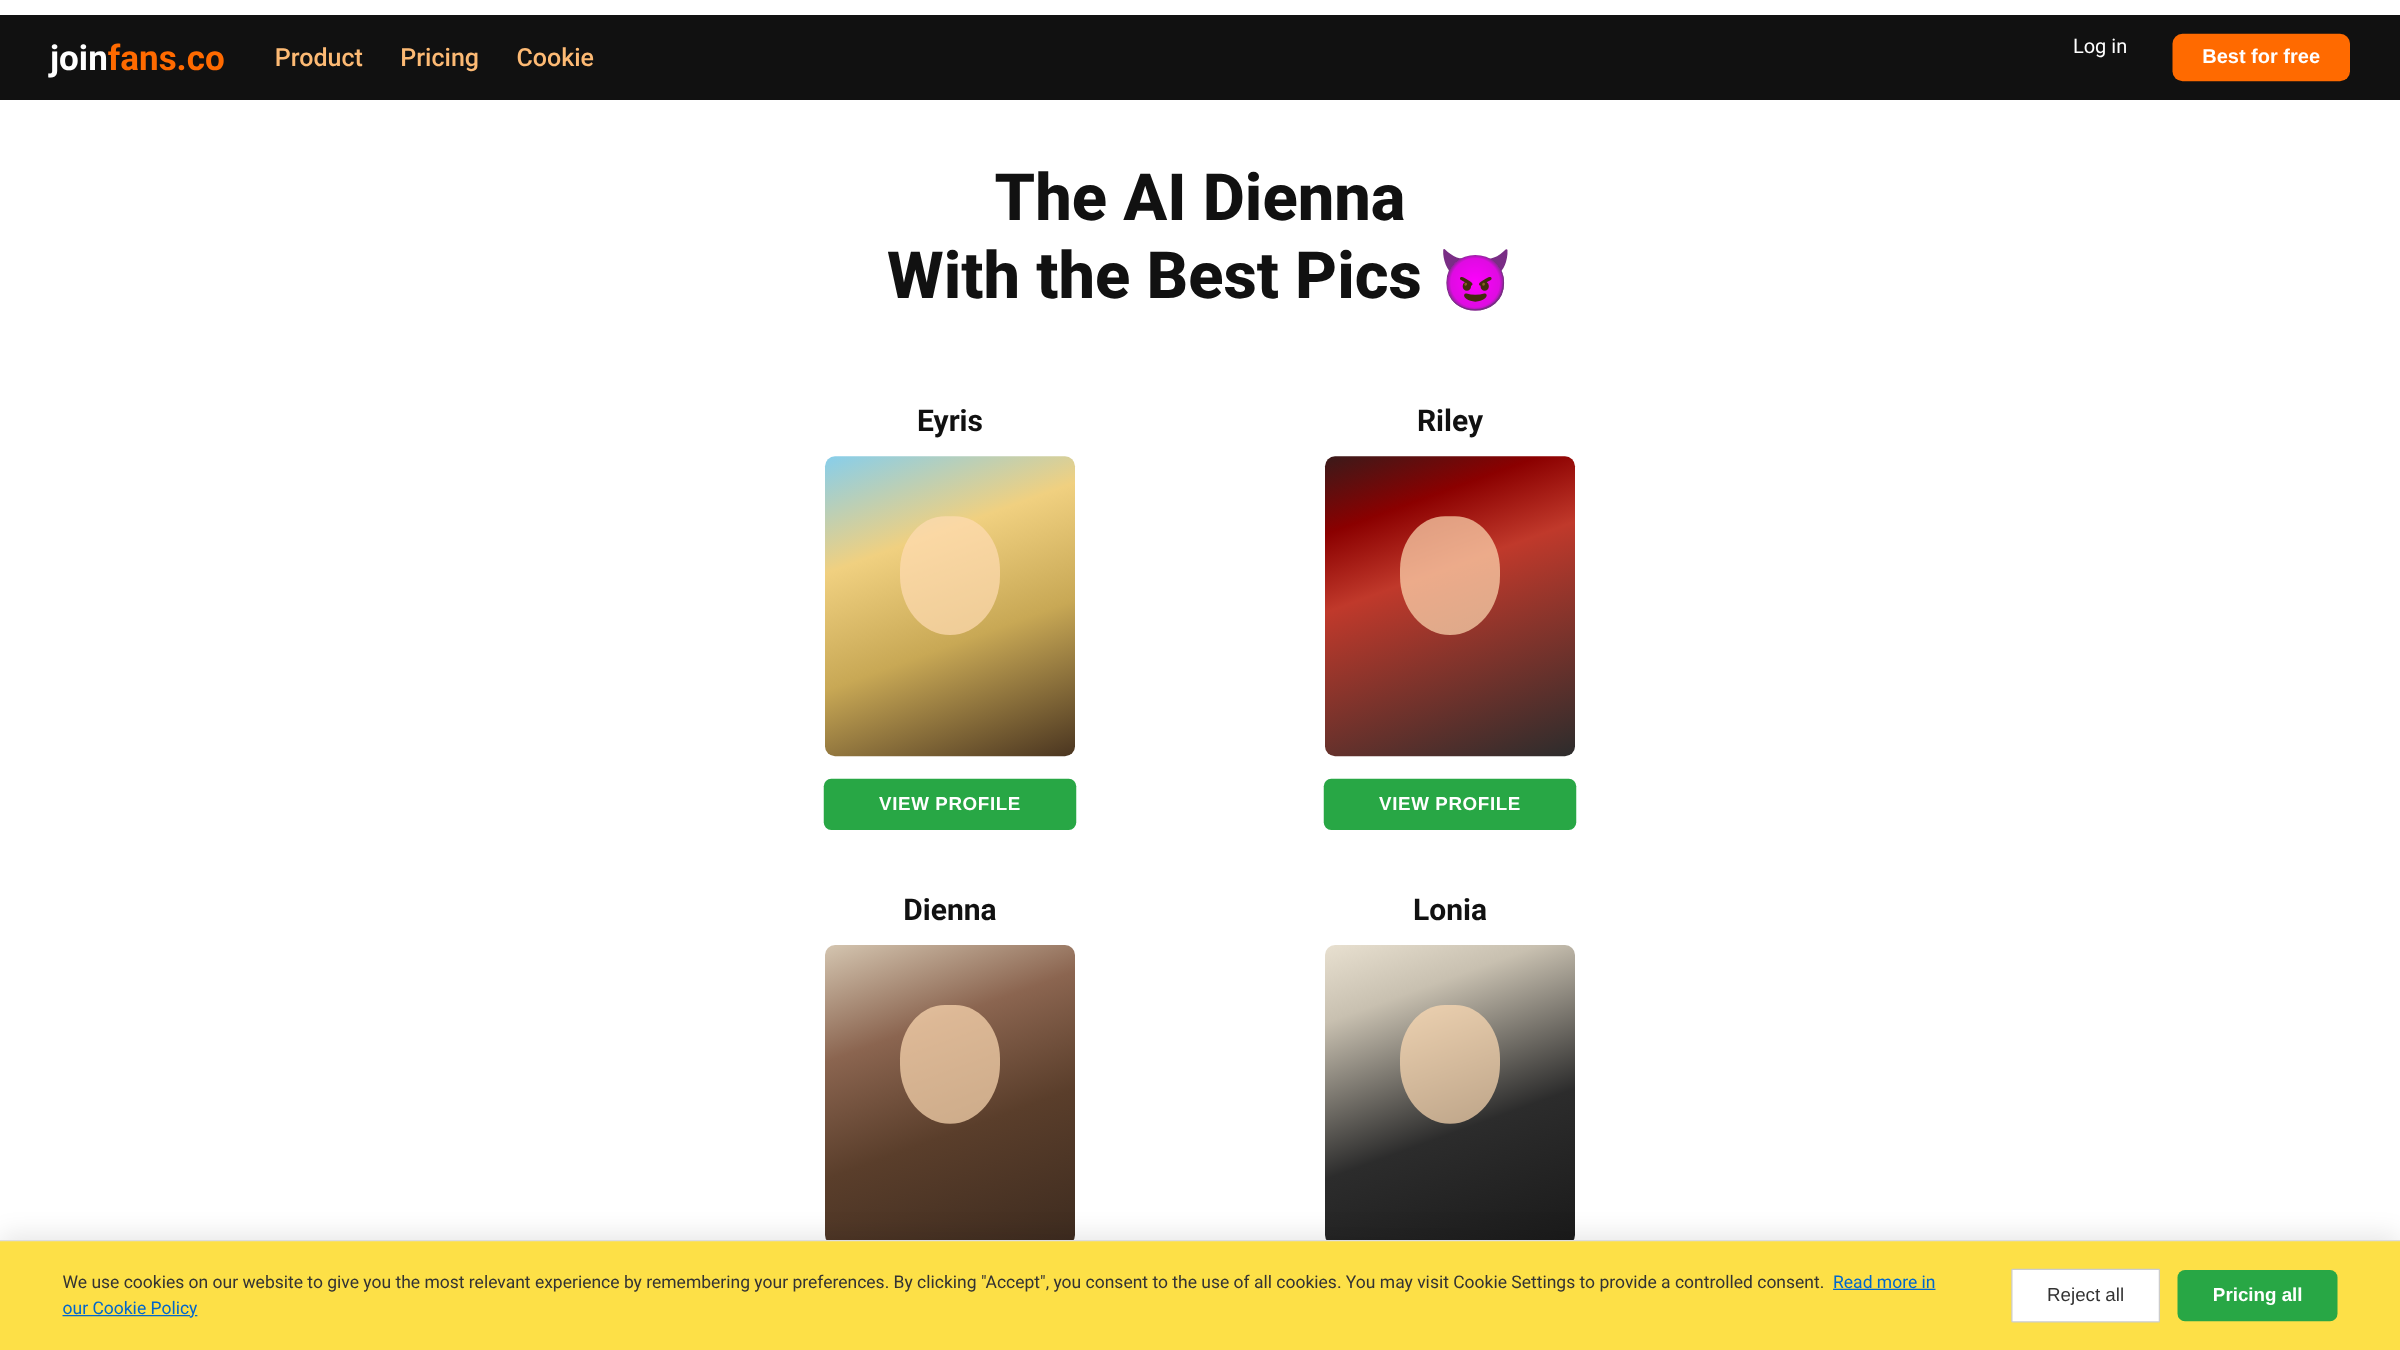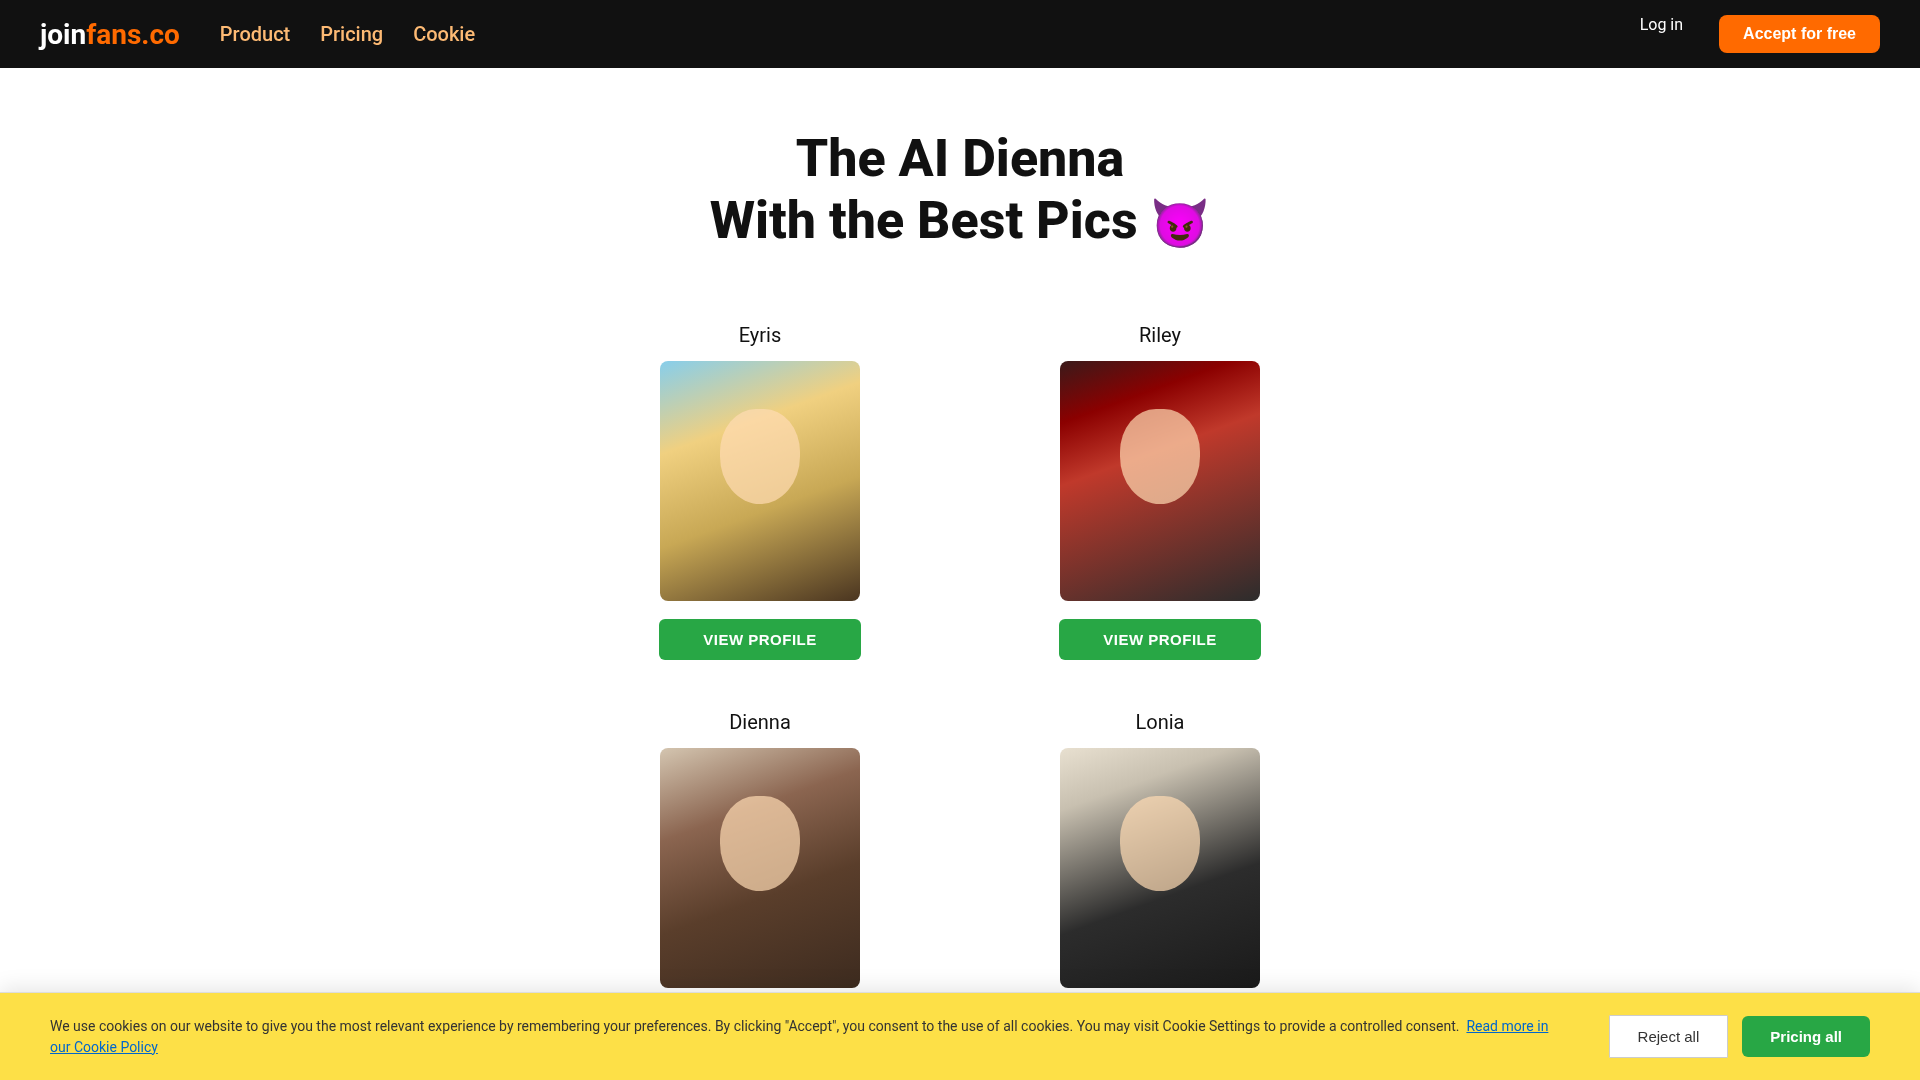--- a/index.html
+++ b/index.html
@@ -6,21 +6,21 @@
     body { font-family: -apple-system, BlinkMacSystemFont, 'Segoe UI', Roboto, sans-serif; background: #fff; width: 1920px; min-height: 1080px; overflow-x: hidden; }
 
     
     nav {
       background: #111;
       display: flex;
       align-items: center;
       padding: 0 40px;
       height: 68px;
       position: sticky;
-      top: 0;
+      top: 12px;
       z-index: 100;
     }
     .nav-logo {
       display: flex;
       align-items: center;
       margin-right: 40px;
     }
     .logo-text {
       font-size: 28px;
       font-weight: 700;
@@ -72,22 +72,22 @@
       margin: 0 auto;
       padding: 20px 0;
     }
     .profile-card {
       display: flex;
       flex-direction: column;
       align-items: center;
       padding: 20px 20px 30px;
     }
     .profile-name {
-      font-size: 20px;
-      font-weight: 400;
+      font-size: 24px;
+      font-weight: 700;
       color: #111;
       margin-bottom: 14px;
     }
     .profile-image {
       width: 200px;
       height: 240px;
       border-radius: 8px;
       object-fit: cover;
       background: #ddd;
       overflow: hidden;
@@ -192,21 +192,21 @@
   <div class="nav-logo">
     <span class="logo-text">join<span>fans</span><span class="logo-dot">.co</span></span>
   </div>
   <div class="nav-links">
     <a class="nav-link">Product</a>
     <a class="nav-link">Pricing</a>
     <a class="nav-link">Cookie</a>
   </div>
   <div class="nav-right">
     <a class="login-link">Log in</a>
-    <button class="start-btn">Accept for free</button>
+    <button class="start-btn">Best for free</button>
   </div>
 </nav>
 
 <section class="hero">
   <h1 class="hero-title">
     <span>The AI Dienna</span>
     <span class="line2">
       <span>With the Best Pics</span>
       <span class="devil-emoji">😈</span>
     </span>

